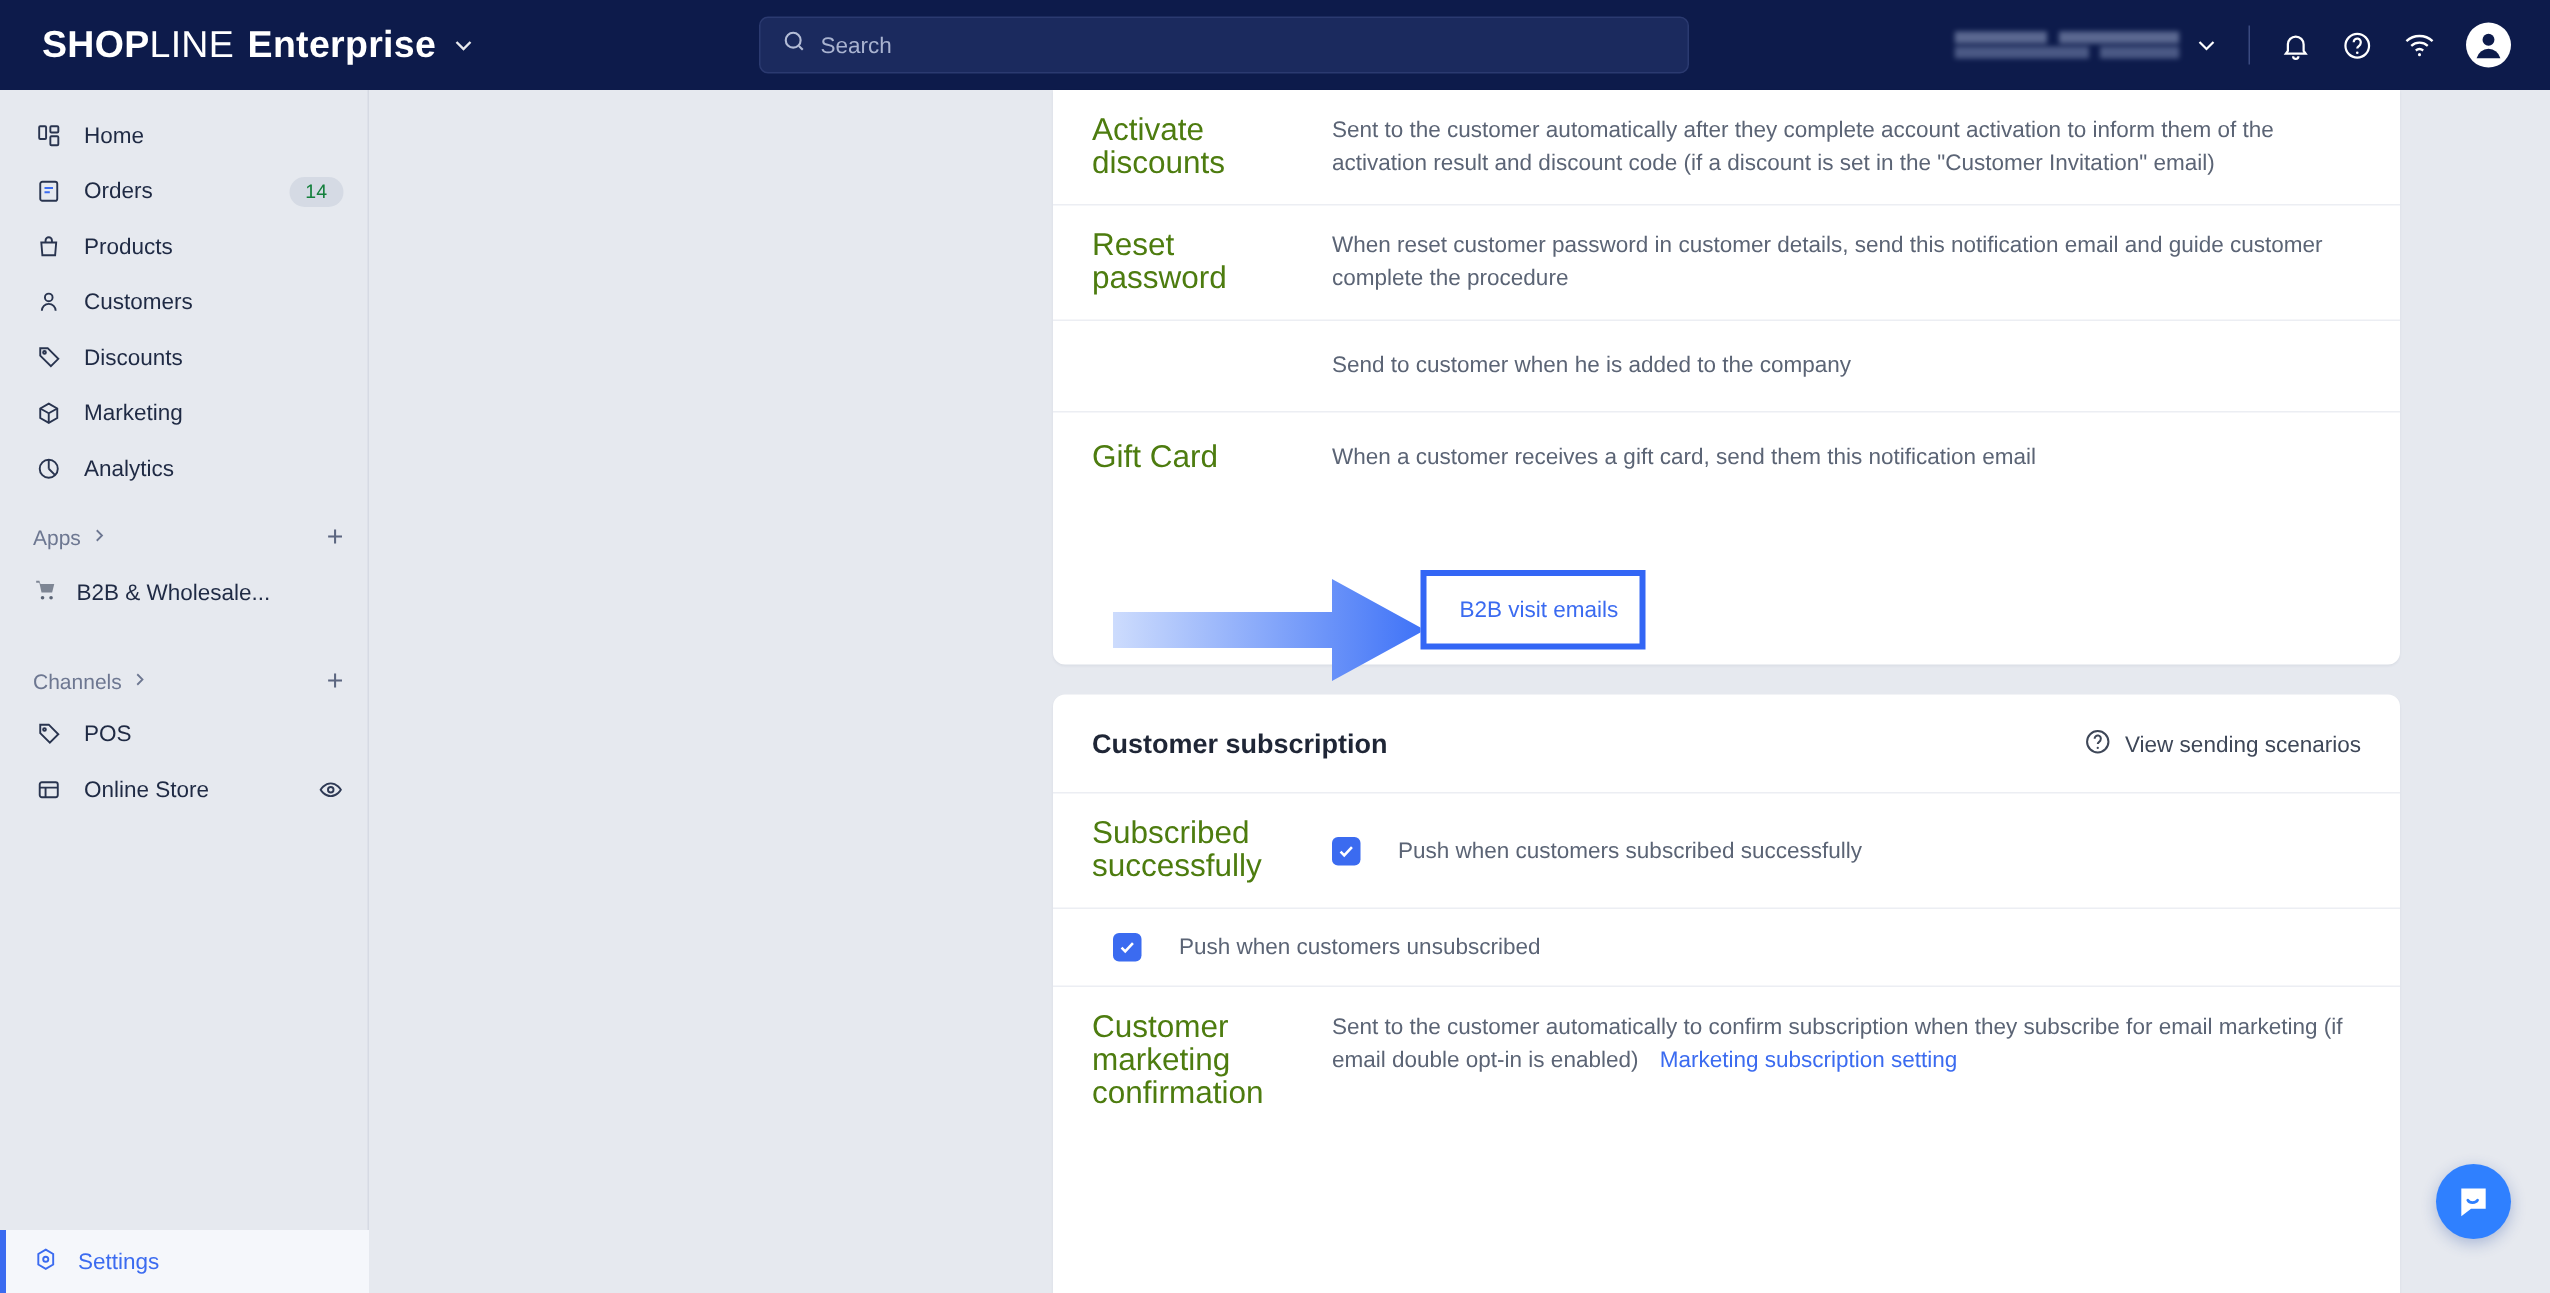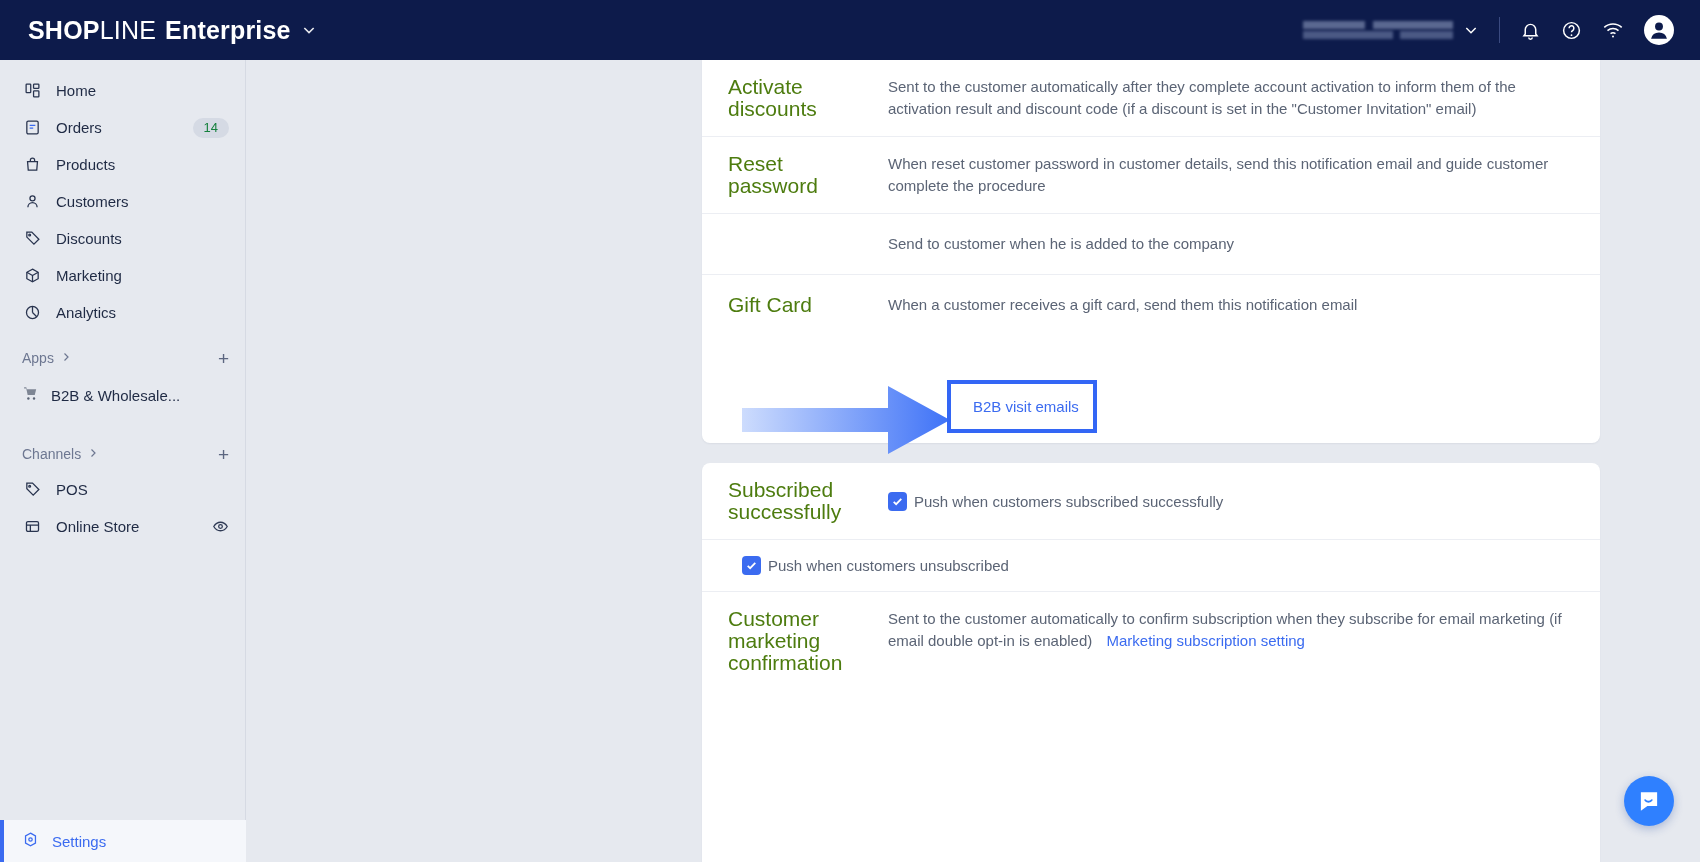--- a/index.html
+++ b/index.html
@@ -93,21 +93,21 @@
   .row:first-child { border-top: none; }
   .row-label {
     width: 146px; flex: none; color: #4d7c0f; font-size: 21px; line-height: 22px;
     padding: 16px 12px 16px 0; word-wrap: break-word;
   }
   .row-desc {
     flex: 1; color: #5b6475; font-size: 15px; line-height: 22px; padding: 16px 0 16px 14px;
   }
   .row-desc .lnk { color: #3b6bf0; margin-left: 10px; }
 
-  .row-check { display: flex; align-items: center; gap: 7px; padding: 16px 0 16px 14px; flex: 1; }
+  .row-check { display: flex; align-items: center; gap: 25px; padding: 16px 0 16px 14px; flex: 1; }
   .cbox {
     width: 19px; height: 19px; border-radius: 4px; background: #3b6bf0; flex: none;
     display: flex; align-items: center; justify-content: center;
   }
   .ctext { color: #5b6475; font-size: 15px; }
 
   .card-header {
     display: flex; align-items: center; padding: 22px 26px 20px 26px;
   }
   .card-title { font-size: 18px; font-weight: bold; color: #1f2636; }
@@ -141,20 +141,29 @@
       <div class="brand-logo">
         <span class="b1">SHOP</span><span class="b2">LINE</span><span class="b3">Enterprise</span>
       </div>
       <span class="brand-chev">
         <svg width="16" height="16" viewBox="0 0 24 24" fill="none" stroke="currentColor" stroke-width="2.4">
             <path d="M5 9l7 7 7-7"></path>
           </svg>
       </span>
     </div>
 
+    <div class="searchbox">
+      <span>
+        <svg width="17" height="17" viewBox="0 0 24 24" fill="none" stroke="#b3bcd6" stroke-width="2">
+            <circle cx="11" cy="11" r="7"></circle>
+            <path d="M20 20l-3.6-3.6"></path>
+          </svg>
+      </span>
+      <span class="ph">Search</span>
+    </div>
 
     <div class="topright">
       <div class="storename">
         <span class="blurname"></span>
         <span class="ticon">
           <svg width="16" height="16" viewBox="0 0 24 24" fill="none" stroke="currentColor" stroke-width="2.2">
               <path d="M5 9l7 7 7-7"></path>
             </svg>
         </span>
       </div>
@@ -356,20 +365,33 @@
         <div class="row-desc" style="padding-top:19px">Send to customer when he is added to the company</div>
       </div>
 
       <div class="row">
         <div class="row-label" style="padding-top:19px">Gift Card</div>
         <div class="row-desc" style="padding-top:19px">When a customer receives a gift card, send them this notification email</div>
       </div>
     </div>
 
     <div class="card" id="card-subscription">
+      <div class="card-header">
+        <div class="card-title">Customer subscription</div>
+        <div class="header-link">
+          <span>
+            <svg width="19" height="19" viewBox="0 0 24 24" fill="none" stroke="#3e4758" stroke-width="1.7">
+                <circle cx="12" cy="12" r="9"></circle>
+                <path d="M9.4 9.4a2.6 2.6 0 115 .9c0 1.7-2.4 1.9-2.4 3.5"></path>
+                <circle cx="12" cy="17.2" r=".95" fill="#3e4758" stroke="none"></circle>
+              </svg>
+          </span>
+          <span>View sending scenarios</span>
+        </div>
+      </div>
 
       <div class="row">
         <div class="row-label">Subscribed successfully</div>
         <div class="row-check">
           <span class="cbox">
             <svg width="13" height="13" viewBox="0 0 24 24" fill="none" stroke="#ffffff" stroke-width="3.2">
                 <path d="M5 12.5l4.5 4.5L19 7"></path>
               </svg>
           </span>
           <span class="ctext">Push when customers subscribed successfully</span>

